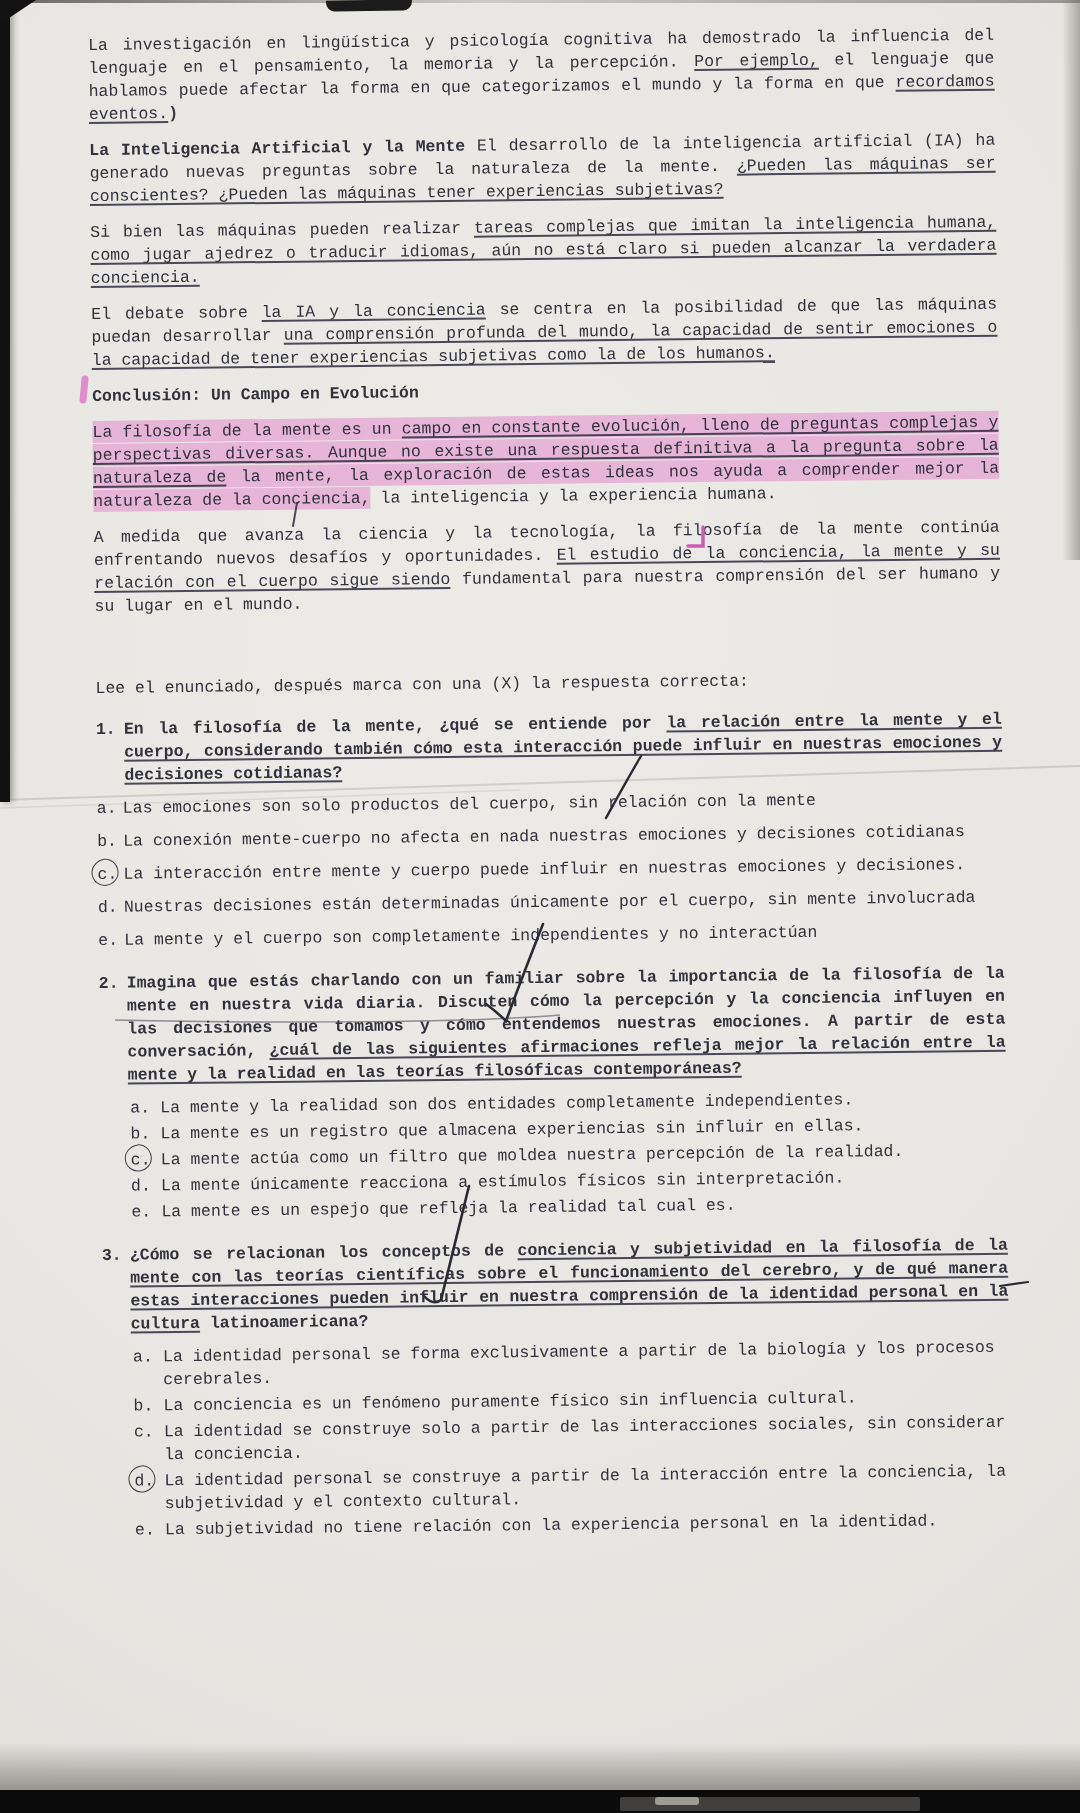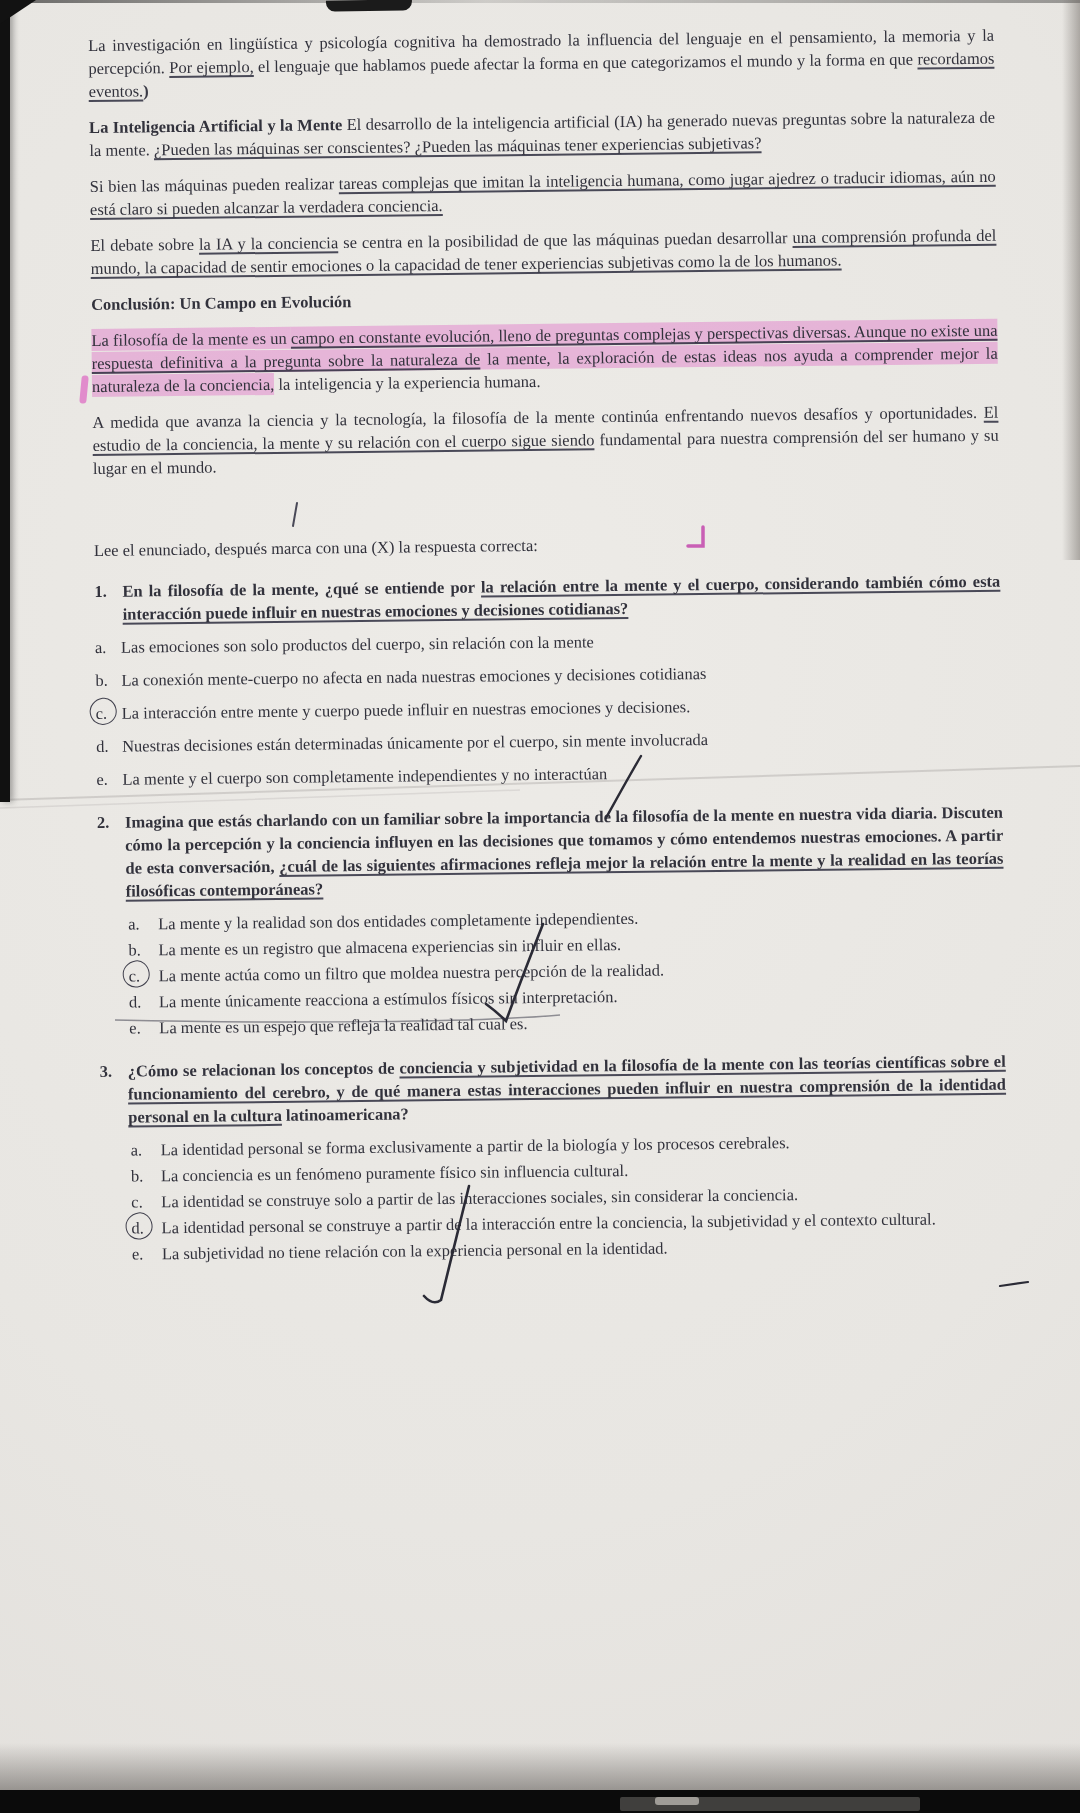--- a/index.html
+++ b/index.html
@@ -1,20 +1,20 @@
 <!DOCTYPE html>
 <html><head>
 <meta charset="utf-8">
 <style>
   html,body{margin:0;padding:0;background:#565350;}
   .page{
     position:relative;width:1080px;height:1813px;overflow:hidden;
     background:
       radial-gradient(120% 90% at 45% 35%, #edebe7 0%, #e8e6e2 55%, #e0ddd9 100%);
-    font-family:Liberation Serif, serif;
+    font-family:Liberation Mono, monospace;
     color:#32323c;
   }
   .content{
     position:absolute;left:88px;top:34px;width:906px;
     transform:rotate(-0.65deg);transform-origin:top left;
     font-size:16.5px;line-height:23px;
   }
   .para{margin:0 0 13px 0;text-align:justify;}
   .heading{font-weight:bold;text-align:left;}
   .instruction{text-align:left;margin-bottom:18px;}

